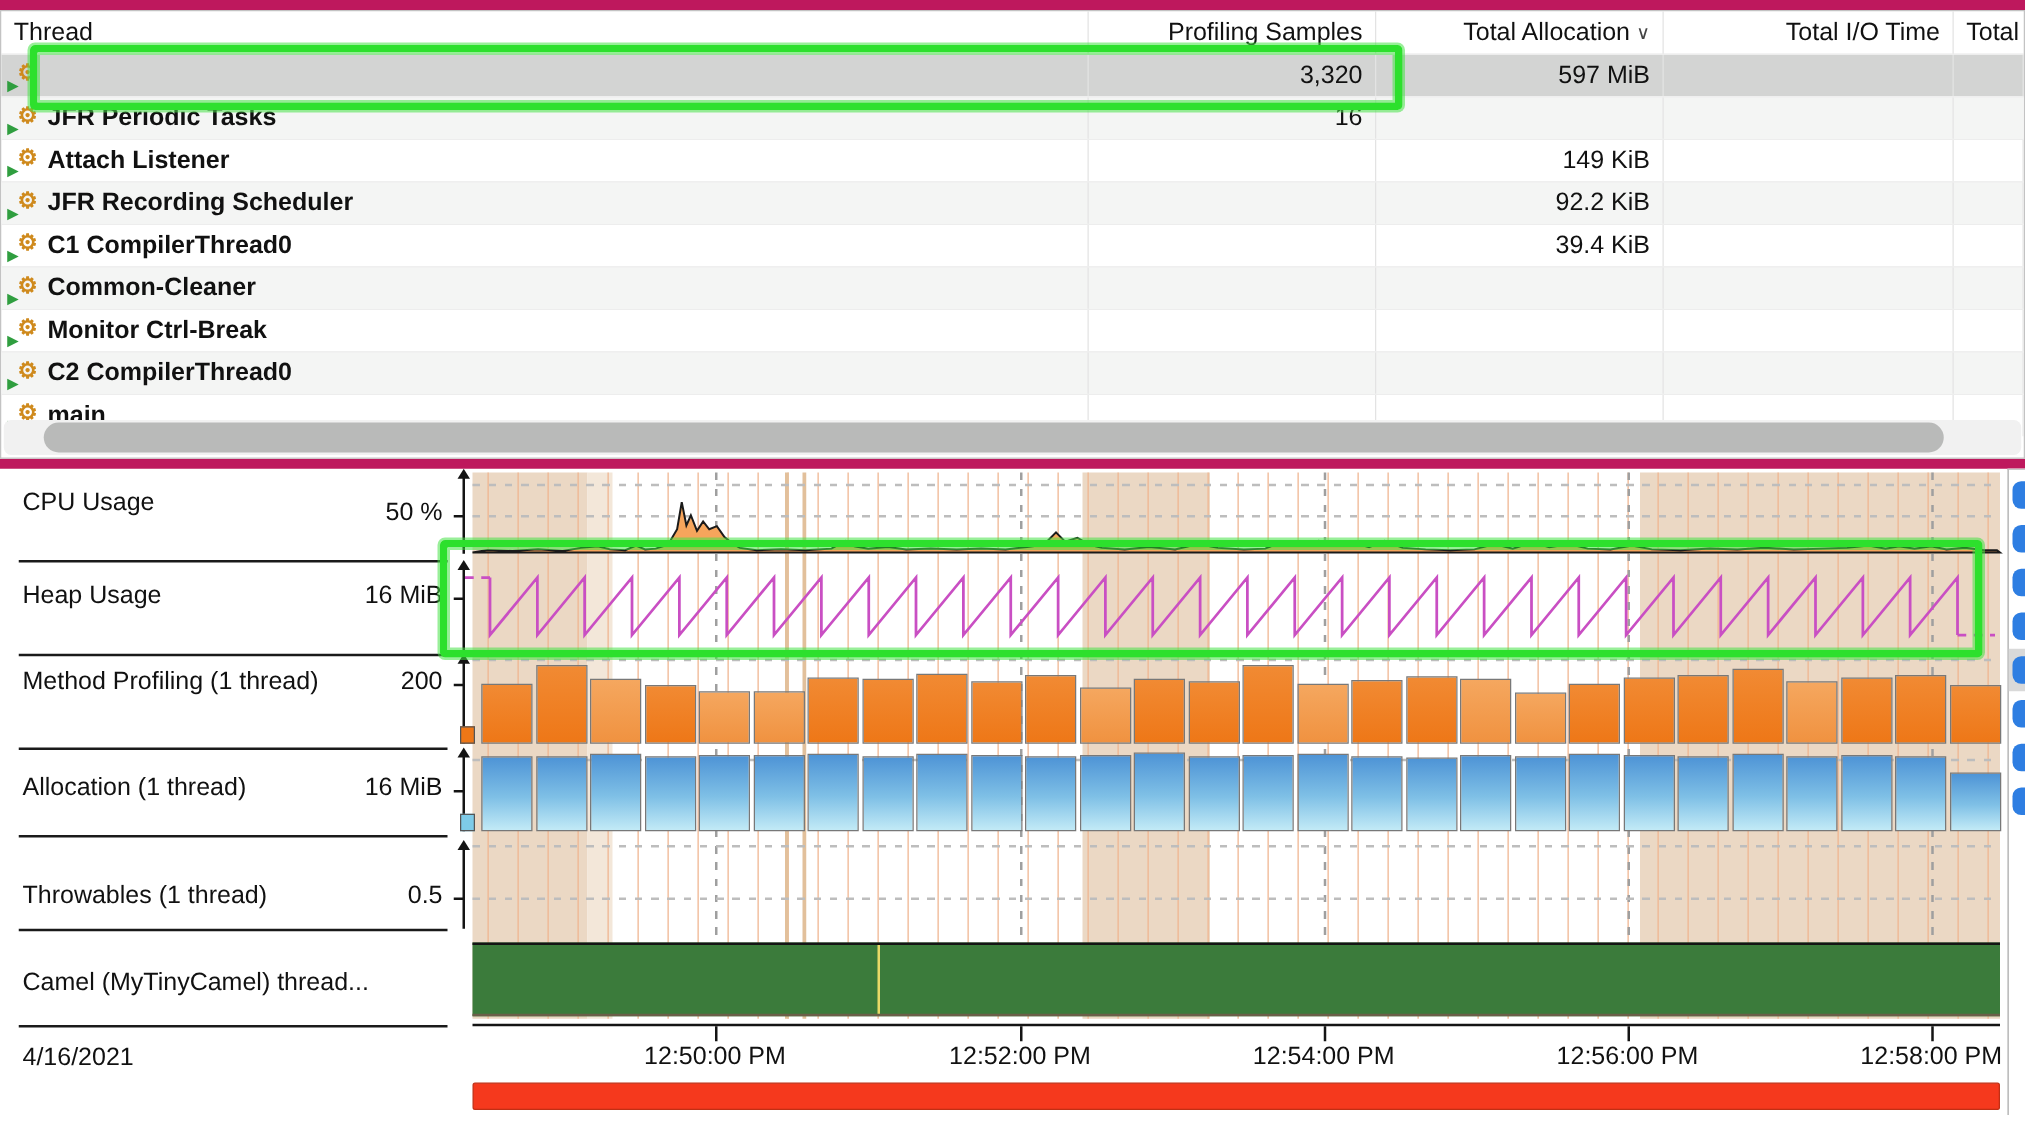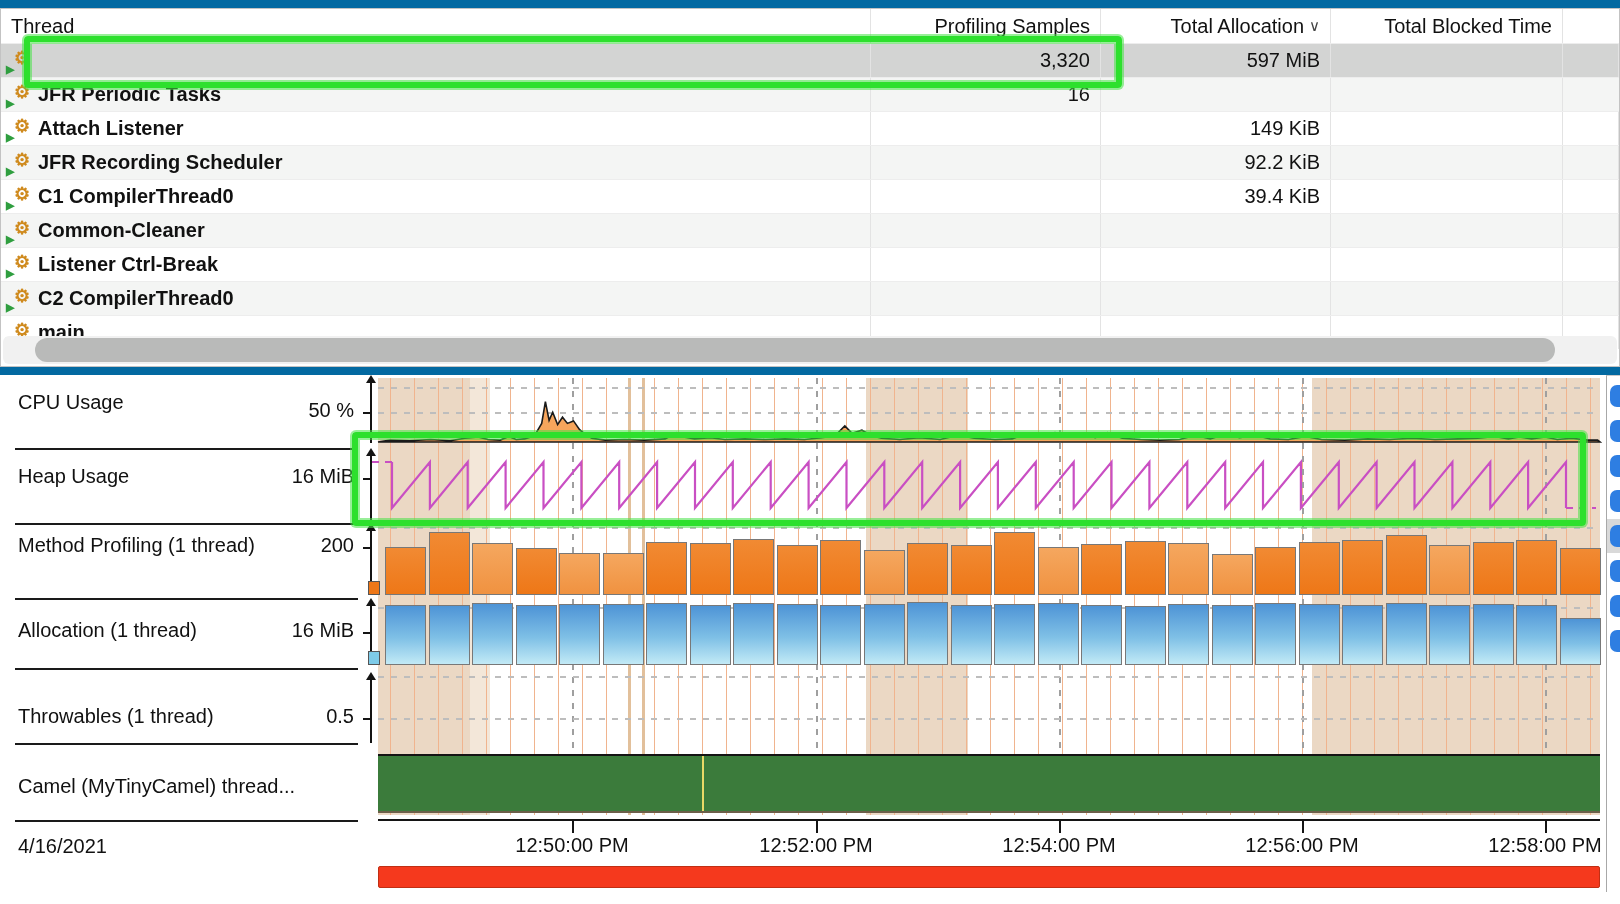--- a/index.html
+++ b/index.html
@@ -1,16 +1,16 @@
 <!DOCTYPE html>
 <html><head>
 <meta charset="utf-8">
 <style>
   html,body{margin:0;padding:0;}
-  .stage{position:relative;width:1620px;height:904px;overflow:hidden;background:#0369a1;
+  .stage{position:relative;width:1620px;height:904px;overflow:hidden;background:#be185d;
          font-family:"Liberation Sans",sans-serif;color:#111;}
   
   .tbl{position:absolute;left:0;top:8px;width:1618px;height:357px;border:1px solid #c3c3c3;
        background:#fff;overflow:hidden;}
   .tbl-header{display:grid;grid-template-columns:870px 230px 230px 232px 1fr;height:34px;}
   .hcell{font-size:20px;display:flex;align-items:center;padding:0 10px;white-space:nowrap;
          border-right:1px solid #e3e3e3;height:100%;}
   .hcell.right{justify-content:flex-end;}
   .sort-chev{font-size:15px;color:#444;margin-left:5px;}
   .trow{display:grid;grid-template-columns:870px 230px 230px 232px 1fr;height:33px;border-top:1px solid #ededed;}
@@ -71,20 +71,23 @@
           <span>Thread</span>
         </div>
         <div class="hcell right">
           <span>Profiling Samples</span>
         </div>
         <div class="hcell right">
           <span>Total Allocation</span>
           <span class="sort-chev">∨</span>
         </div>
         <div class="hcell right">
+          <span>Total I/O Time</span>
+        </div>
+        <div class="hcell right">
           <span>Total Blocked Time</span>
         </div>
       </div>
     <div id="tbl-rows">
         <div class="trow selected">
           <div class="tname">
             <div class="thread-icon">
               <span class="gear">⚙</span>
               <span class="play">▶</span>
             </div>
@@ -157,21 +160,21 @@
           <div class="tval"></div>
           <div class="tval"></div>
           <div class="tval"></div>
         </div>
         <div class="trow">
           <div class="tname">
             <div class="thread-icon">
               <span class="gear">⚙</span>
               <span class="play">▶</span>
             </div>
-            <span>Listener Ctrl-Break</span>
+            <span>Monitor Ctrl-Break</span>
           </div>
           <div class="tval"></div>
           <div class="tval"></div>
           <div class="tval"></div>
           <div class="tval"></div>
         </div>
         <div class="trow alt">
           <div class="tname">
             <div class="thread-icon">
               <span class="gear">⚙</span>

